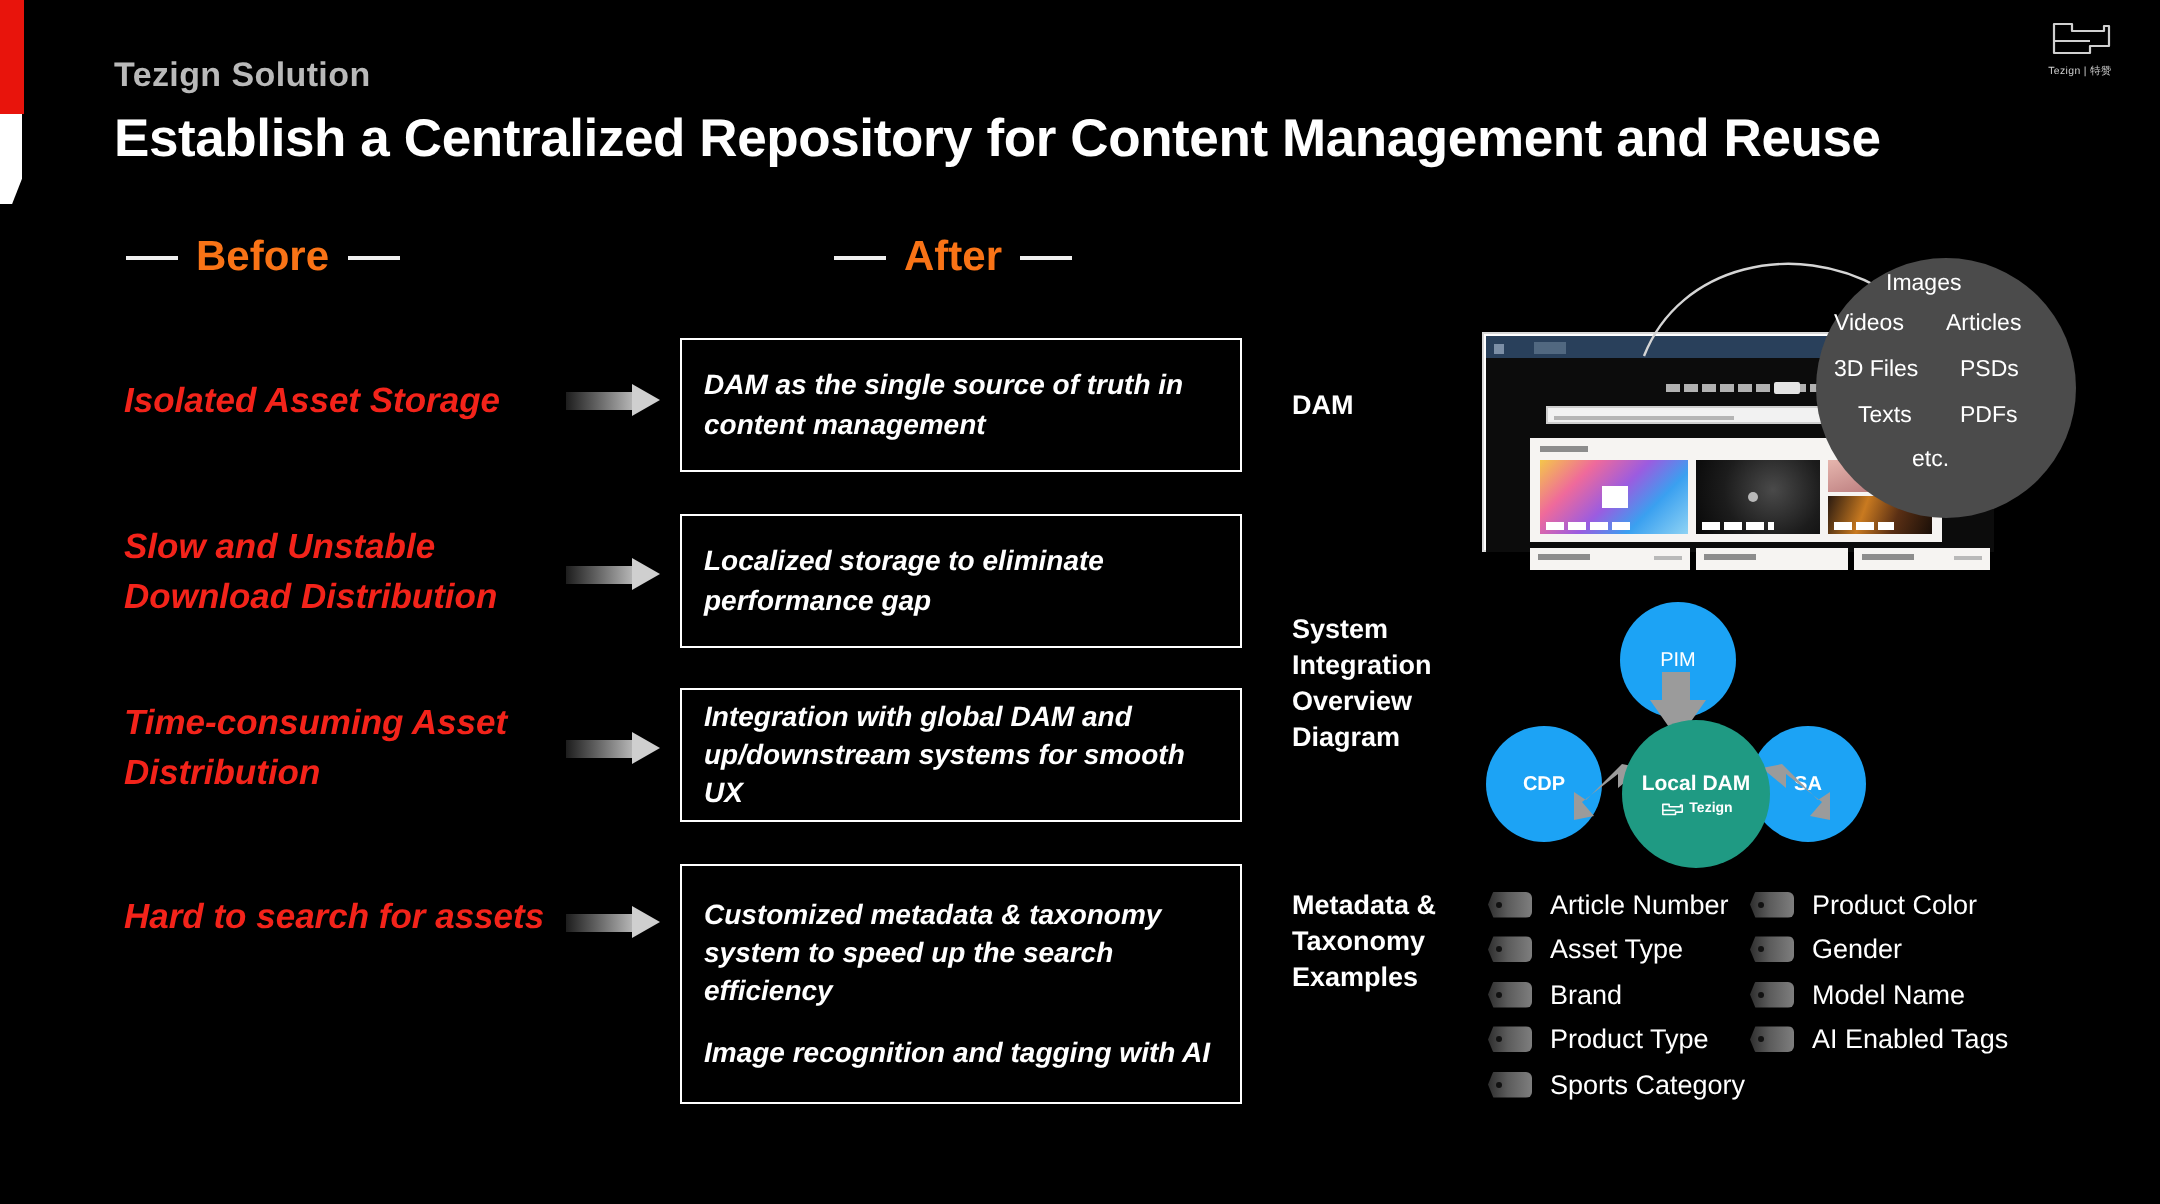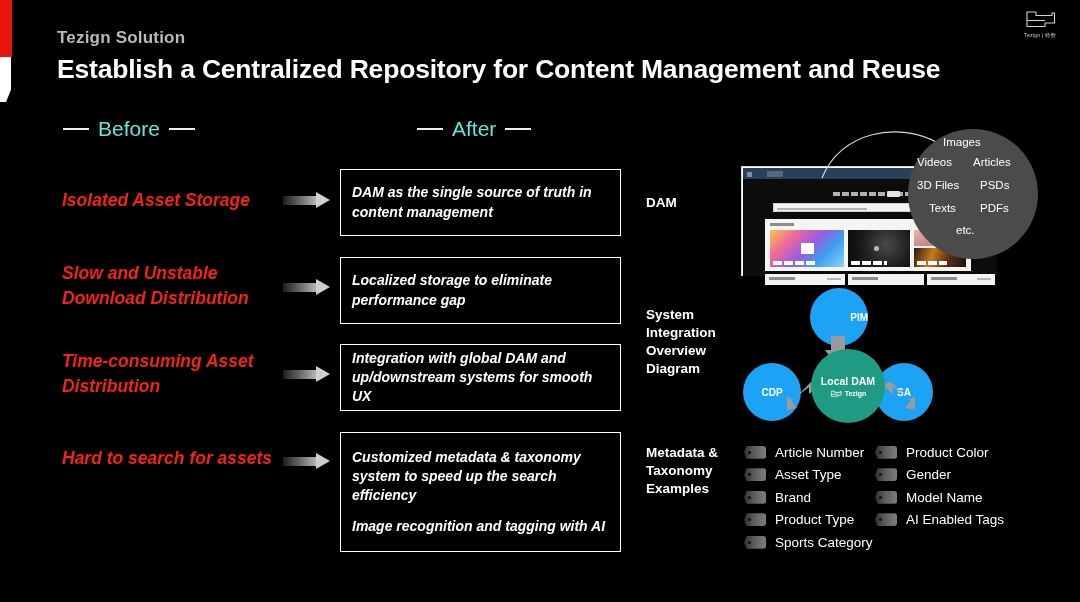--- a/index.html
+++ b/index.html
@@ -33,21 +33,21 @@
   }
 
   
   .logo-wrap { position: absolute; right: 13px; top: 10px; width: 54px; text-align: center; }
   .logo-mark { display:block; margin: 0 auto; }
   .logo-text { font-size: 5.2px; color: #cfcfcf; margin-top: 2px; letter-spacing: .2px; white-space: nowrap; }
 
   
   .ba-label {
     position: absolute; display: flex; align-items: center; gap: 9px;
-    color: #5eead4; font-size: 21px; font-weight: 400;
+    color: #f97316; font-size: 21px; font-weight: 700;
   }
   .ba-label .rule { display:block; width: 26px; height: 2px; background: #efefef; }
   #before-label { left: 63px; top: 117px; }
   #after-label { left: 417px; top: 117px; }
 
   
   .before-item {
     position: absolute; left: 62px; width: 230px;
     color: #f3231a; font-size: 17.5px; font-style: italic; font-weight: 600;
     line-height: 1.42;
@@ -140,24 +140,24 @@
 
   
   .diagram { position: absolute; left: 735px; top: 288px; width: 235px; height: 140px; }
   .node {
     position: absolute; border-radius: 50%;
     display: flex; flex-direction: column; align-items: center; justify-content: center;
     color: #ffffff; text-align: center;
   }
   .node.blue { background: #1ca3f5; }
   .node.teal { background: #1f9a83; }
-  .node-pim { left: 75px; top: 0; width: 58px; height: 58px; font-size: 10px; font-weight: 700; align-items: flex-end; }
+  .node-pim { left: 75px; top: 13px; width: 58px; height: 58px; font-size: 10px; font-weight: 400; }
   .node-cdp { left: 8px;  top: 75px; width: 58px; height: 58px; font-size: 10px; font-weight: 600; }
   .node-sa  { left: 140px;top: 75px; width: 58px; height: 58px; font-size: 10px; font-weight: 600; }
-  .node-dam { left: 76px; top: 61px; width: 74px; height: 74px; z-index: 3; }
+  .node-dam { left: 76px; top: 72px; width: 74px; height: 74px; z-index: 3; }
   .node-dam .dam-ttl { font-size: 10.5px; font-weight: 600; }
   .node-dam .dam-brand { display:flex; align-items:center; gap:3px; margin-top: 3px; }
   .node-dam .dam-brand .t { font-size: 7px; font-weight: 700; }
   .diagram svg.arrows { position: absolute; left: 0; top: 0; width: 235px; height: 140px; z-index: 2; }
 
   
   .tags-col { position: absolute; top: 441px; }
   #tags-col-1 { left: 744px; }
   #tags-col-2 { left: 875px; }
   .tag-row { display: flex; align-items: center; height: 22.5px; gap: 9px; }

